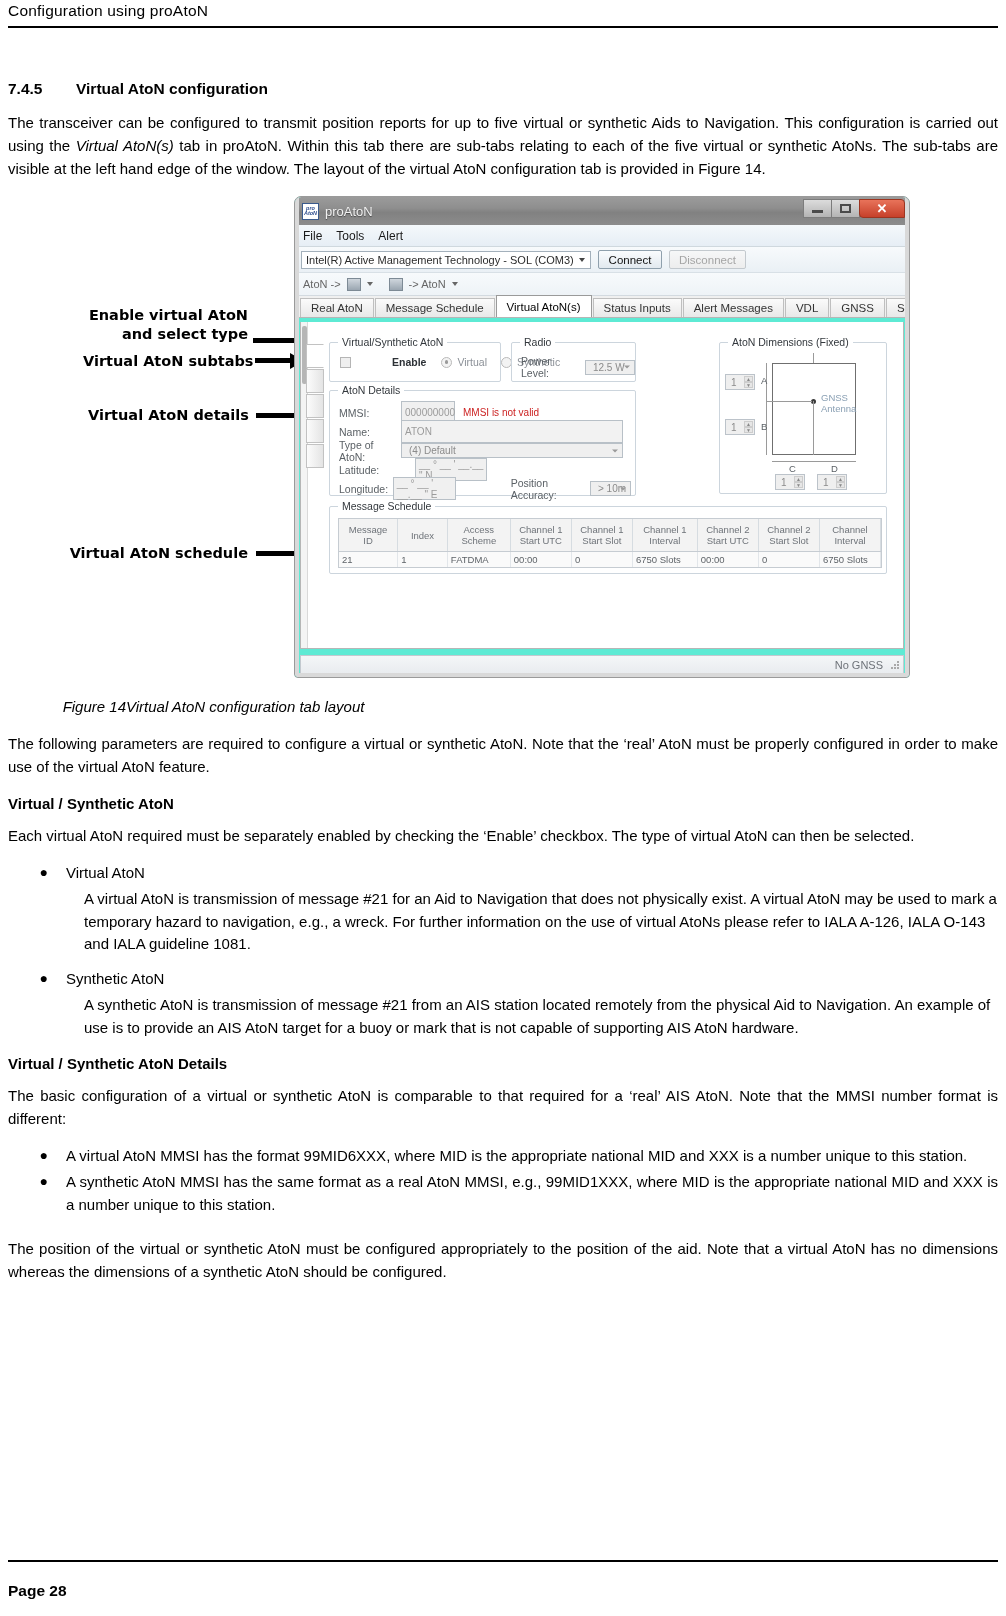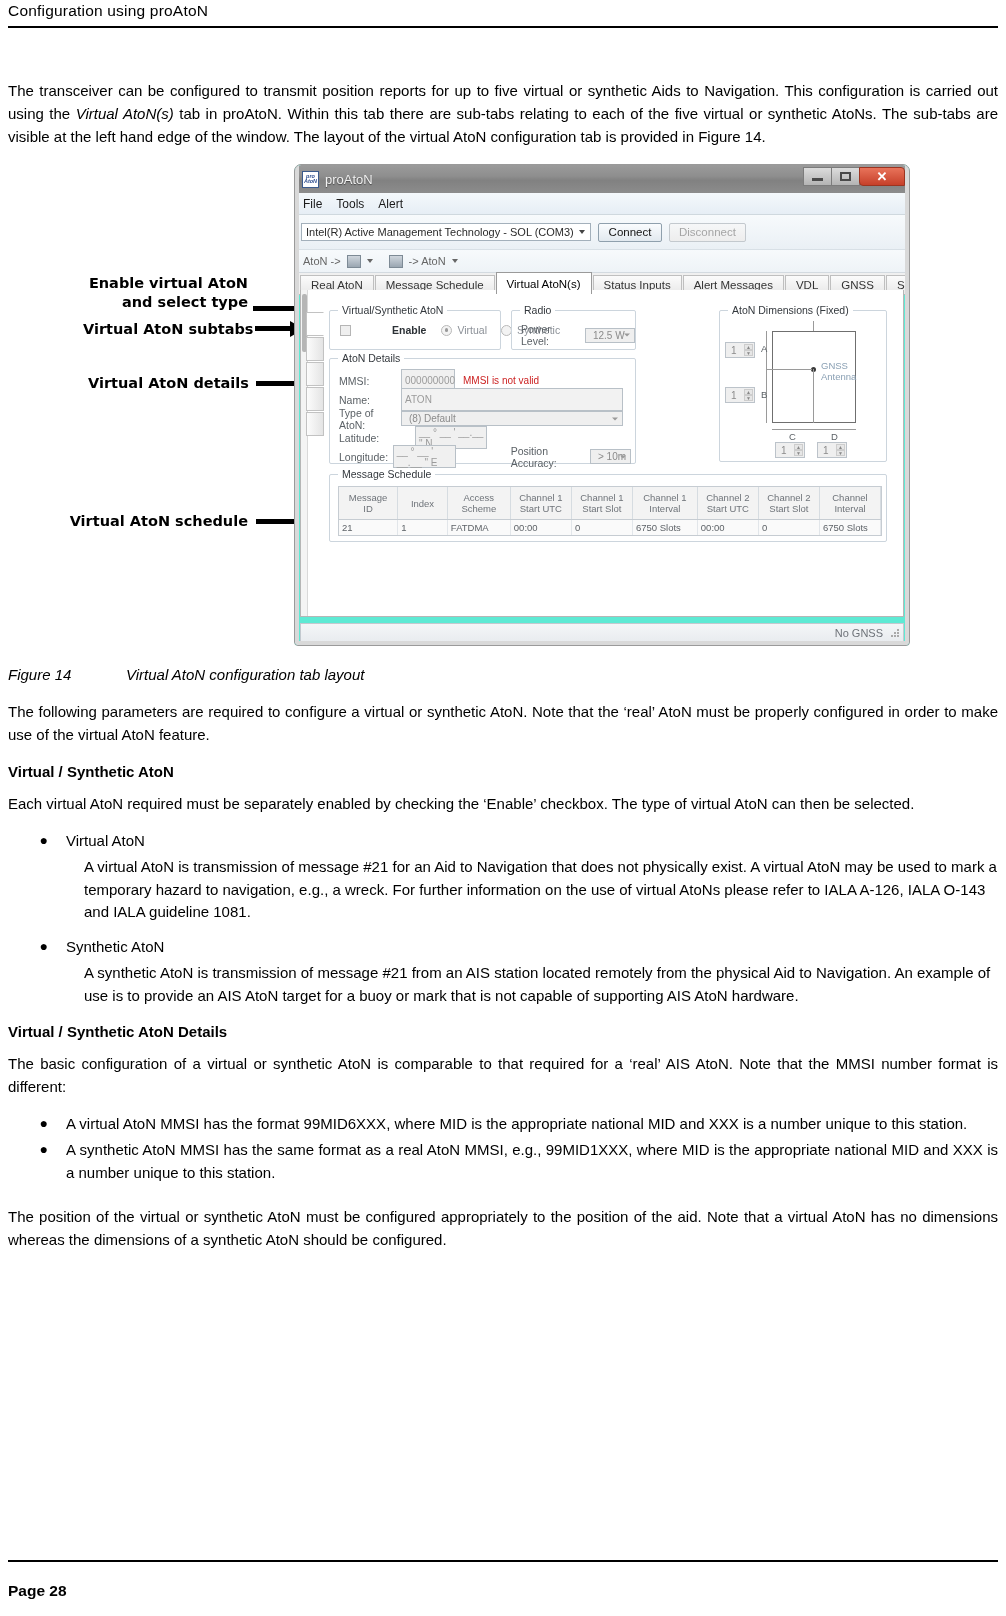--- a/index.html
+++ b/index.html
@@ -88,20 +88,21 @@
   .figure-area {
     position: relative;
     height: 490px;
     margin: 6px 0 0 0;
   }
   .fig-caption {
     font-size: 15px;
     font-style: italic;
     margin: 14px 0 18px 0;
     display: flex;
+    text-align: right;
   }
   .fig-caption .fc-num { flex: 0 0 118px; }
 
   
   .callout {
     position: absolute;
     font-family: "DejaVu Sans", sans-serif;
     font-size: 14.5px;
     font-weight: 600;
     color: #000;
@@ -207,21 +208,21 @@
     font-size: 12px;
     color: #1a1a1a;
     border-bottom: 1px solid #cfd8de;
   }
 
   .toolbar-row {
     height: 26px;
     background: linear-gradient(to bottom,#f7fafc,#eaf0f5);
     display: flex;
     align-items: center;
-    padding: 17px 6px;
+    padding: 8px 6px;
     gap: 7px;
     border-bottom: 1px solid #d8e0e6;
   }
   .combo {
     width: 290px; height: 18px;
     background: #fff;
     border: 1px solid #a3b0bb;
     font-size: 11px;
     color: #2b2b2b;
     display: flex;
@@ -534,20 +535,24 @@
 </head>
 <body>
 
 <div class="page">
 
   <div class="doc-header">Configuration using proAtoN</div>
   <div class="doc-header-rule"></div>
 
   <div class="content">
 
+    <h3 class="section-title">
+      <span class="num">7.4.5</span>
+      <span>Virtual AtoN configuration</span>
+    </h3>
 
     <p class="body"><span>The transceiver can be configured to transmit position reports for up to five virtual or synthetic Aids to Navigation. This configuration is carried out using the </span><i>Virtual AtoN(s)</i><span> tab in proAtoN. Within this tab there are sub-tabs relating to each of the five virtual or synthetic AtoNs. The sub-tabs are visible at the left hand edge of the window. The layout of the virtual AtoN configuration tab is provided in Figure 14.</span></p>
 
     <div class="figure-area">
 
       <div class="callout" style="left:80px; top:112px; width:160px;">
         <div>Enable virtual AtoN</div>
         <div>and select type</div>
       </div>
       <div class="arrow noteal" style="left:245px; top:144px; width:54px;"></div>
@@ -676,21 +681,21 @@
                 </div>
 
                 <div style="display:flex; align-items:center; height:19px;">
                   <span class="fld-label" style="width:62px;">Name:</span>
                   <span class="txtbox wide" style="width:222px;">ATON</span>
                 </div>
 
                 <div style="display:flex; align-items:center; height:19px;">
                   <span class="fld-label" style="width:62px;">Type of AtoN:</span>
                   <span class="selbox" style="width:222px;">
-                    <span>(8) Default</span>
+                    <span>(4) Default</span>
                     <span class="caret"></span>
                   </span>
                 </div>
 
                 <div style="display:flex; align-items:center; height:19px;">
                   <span class="fld-label" style="width:76px;">Latitude:</span>
                   <span class="txtbox" style="width:72px; letter-spacing:0px;">__ ° __ ' __.__ " N</span>
                 </div>
 
                 <div style="display:flex; align-items:center; height:19px;">

